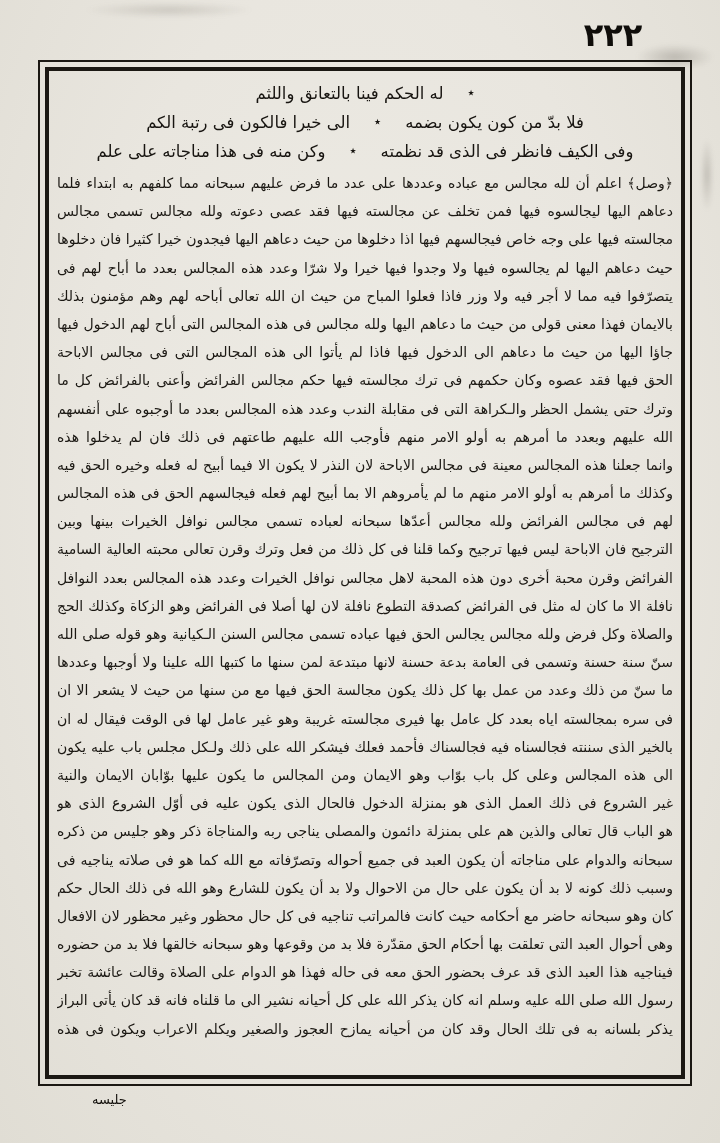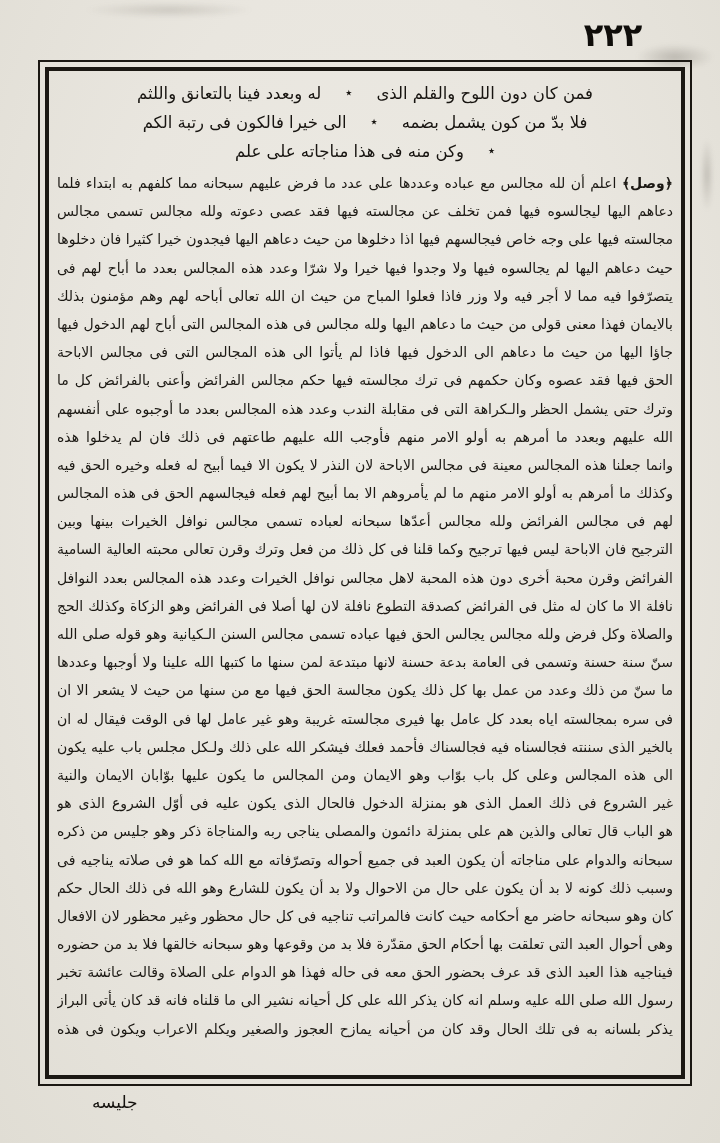--- a/index.html
+++ b/index.html
@@ -75,28 +75,28 @@
   .body-line {
     height: 28.2px;
     line-height: 28.2px;
     font-size: 14px;
     text-align: justify;
     text-align-last: justify;
     overflow: hidden;
     color: #1b1813;
   }
   .section-marker {
-    font-weight: bold;
+    font-weight: normal;
     white-space: nowrap;
   }
   .catchword {
     position: absolute;
     top: 1092px;
     left: 92px;
-    font-size: 17px;
+    font-size: 13px;
     color: #14110d;
     direction: rtl;
   }
   .smudge {
     position: absolute;
     border-radius: 50%;
     pointer-events: none;
   }
   .smudge-top {
     left: 84px; top: 2px; width: 170px; height: 16px;
@@ -123,30 +123,30 @@
   <div class="smudge smudge-corner"></div>
   <div class="smudge smudge-right"></div>
 
   <div class="page-number">٢٢٢</div>
 
   <div class="frame">
     <div class="frame-inner">
 
       <div class="poetry">
         <div class="poetry-line">
-          <span>فمن كان دون اللوح والقلم الذى</span>
           <span class="verse-sep">٭</span>
-          <span>له وبعدد فينا بالتعانق واللثم</span>
+          <span>له الحكم فينا بالتعانق واللثم</span>
         </div>
         <div class="poetry-line">
-          <span>فلا بدّ من كون يشمل بضمه</span>
+          <span>فلا بدّ من كون يكون بضمه</span>
           <span class="verse-sep">٭</span>
           <span>الى خيرا فالكون فى رتبة الكم</span>
         </div>
         <div class="poetry-line">
+          <span>وفى الكيف فانظر فى الذى قد نظمته</span>
           <span class="verse-sep">٭</span>
           <span>وكن منه فى هذا مناجاته على علم</span>
         </div>
       </div>
 
       <div class="body-text" id="body-text">
         <div class="body-line">
           <span class="section-marker">﴿وصل﴾</span>
           <span>اعلم أن لله مجالس مع عباده وعددها على عدد ما فرض عليهم سبحانه مما كلفهم به ابتداء فلما سوّاها</span>
         </div>

